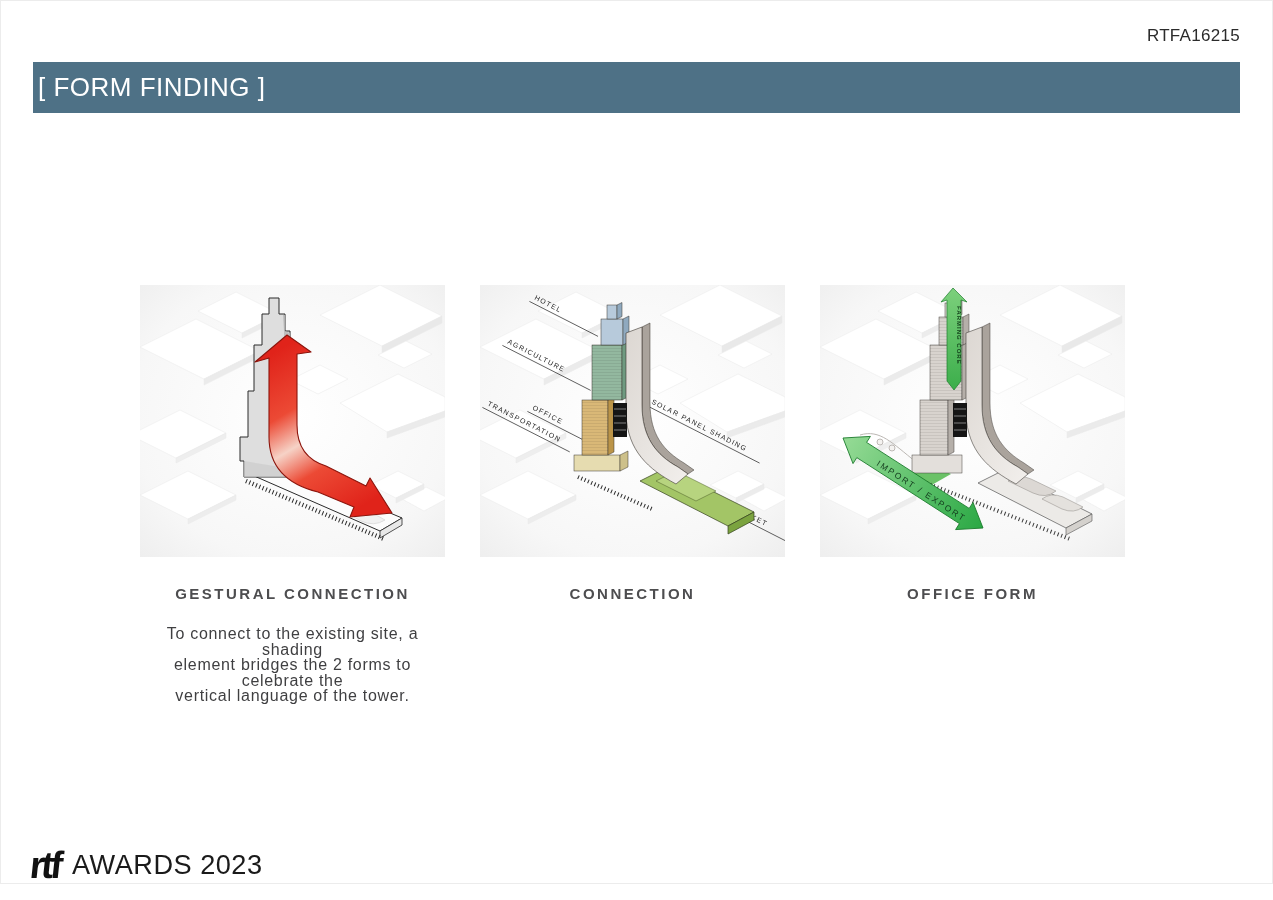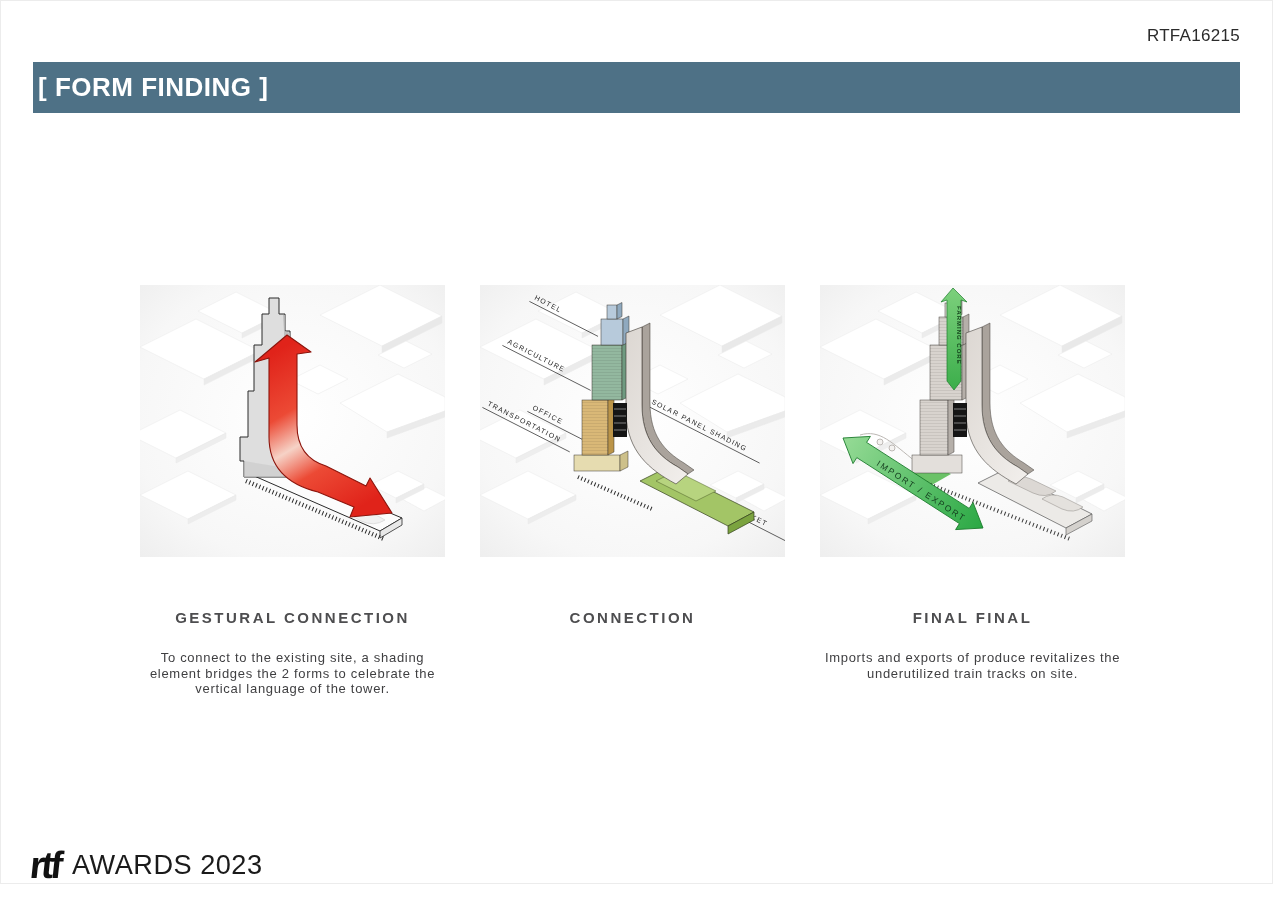--- a/index.html
+++ b/index.html
@@ -11,34 +11,34 @@
   .code{
     position:absolute;top:26px;right:33px;font-size:17px;color:#2b2b2b;
     letter-spacing:0.3px;
   }
   .title-bar{
     position:absolute;left:33px;top:62px;width:1207px;height:51px;
     background:#4e7186;display:flex;align-items:center;
   }
   .title-bar .title{
     color:#ffffff;font-size:26px;letter-spacing:0.5px;padding-left:5px;
-    font-weight:700;
+    font-weight:400;
   }
   .diagrams{
     position:absolute;left:140px;top:285px;display:flex;
   }
   .panel{width:305px;margin-right:0;}
   .panel+.panel{margin-left:35px;}
   .panel svg.illus{display:block;width:305px;height:272px;}
   .panel-title{
-    margin-top:52px;text-align:center;font-size:15px;font-weight:bold;
+    margin-top:28px;text-align:center;font-size:15px;font-weight:bold;
     letter-spacing:2.5px;color:#4d4d4f;
   }
   .panel-desc{
-    margin-top:24px;text-align:center;font-size:13px;line-height:15.5px;
+    margin-top:24px;text-align:center;font-size:16px;line-height:15.5px;
     letter-spacing:0.7px;color:#3f3f41;white-space:pre-line;
   }
   .footer{
     position:absolute;left:30px;top:846px;display:flex;align-items:center;
   }
   .brand-mark{
     font-size:38px;font-weight:900;letter-spacing:-3.5px;color:#111111;
     transform:skewX(-6deg);line-height:38px;
   }
   .brand-award{
@@ -272,23 +272,21 @@
           </g>
         </g>
 
         <g>
           <path d="M23,153 L50.4,151.4 L46.6,157.4 L149.2,223.4 L153,217.4 L163,243 L135.6,244.6 L139.4,238.6 L36.8,172.6 L33,178.6 Z" fill="url(#greenArrow)" stroke="#1b7a2b" stroke-width="0.9" stroke-linejoin="round"></path>
           <g transform="translate(56,180) rotate(33)">
             <text class="arrow-label">IMPORT / EXPORT</text>
           </g>
         </g>
       </svg>
-      <div class="panel-title">FINAL FINAL</div>
-      <div class="panel-desc">Imports and exports of produce revitalizes the
-underutilized train tracks on site.</div>
+      <div class="panel-title">OFFICE FORM</div>
     </div>
 
   </div>
 
   <div class="footer">
     <span class="brand-mark">rtf</span>
     <span class="brand-award">AWARDS 2023</span>
   </div>
 
 </div>

